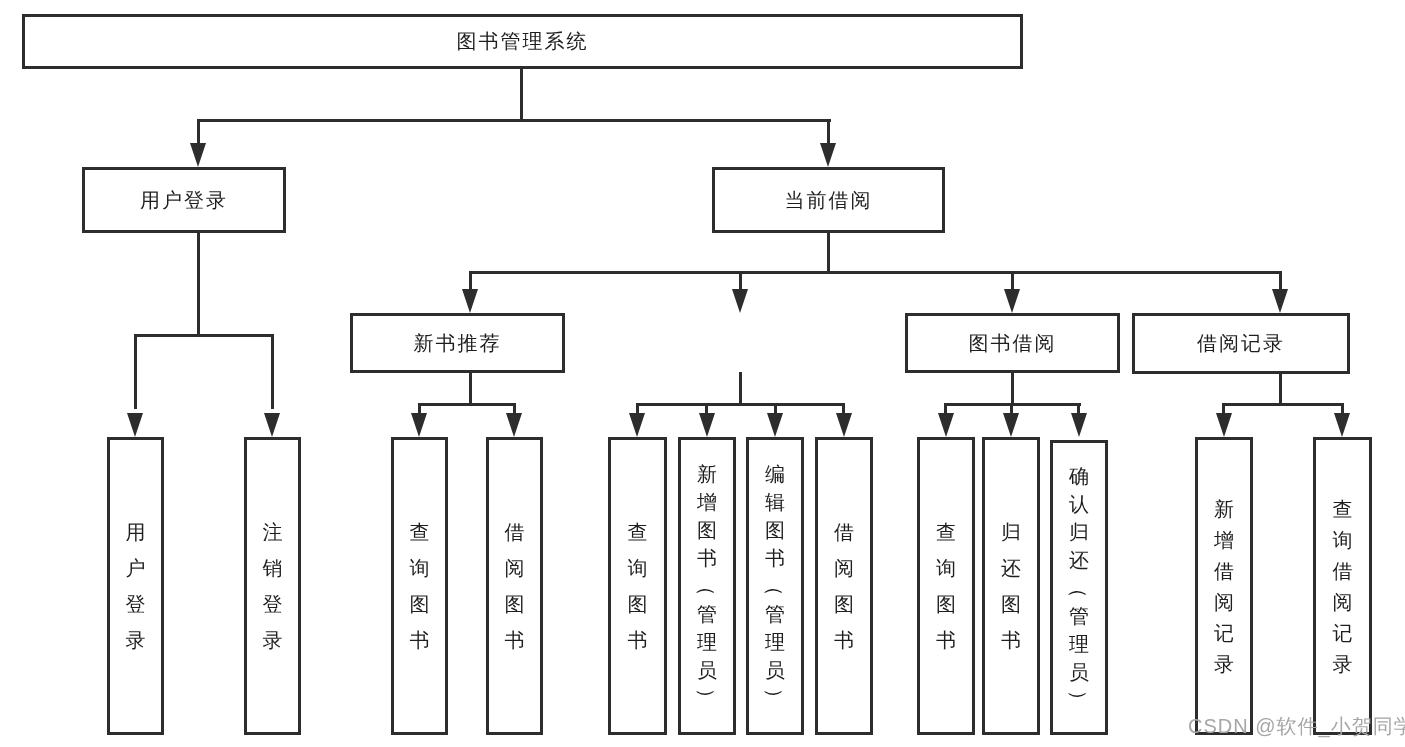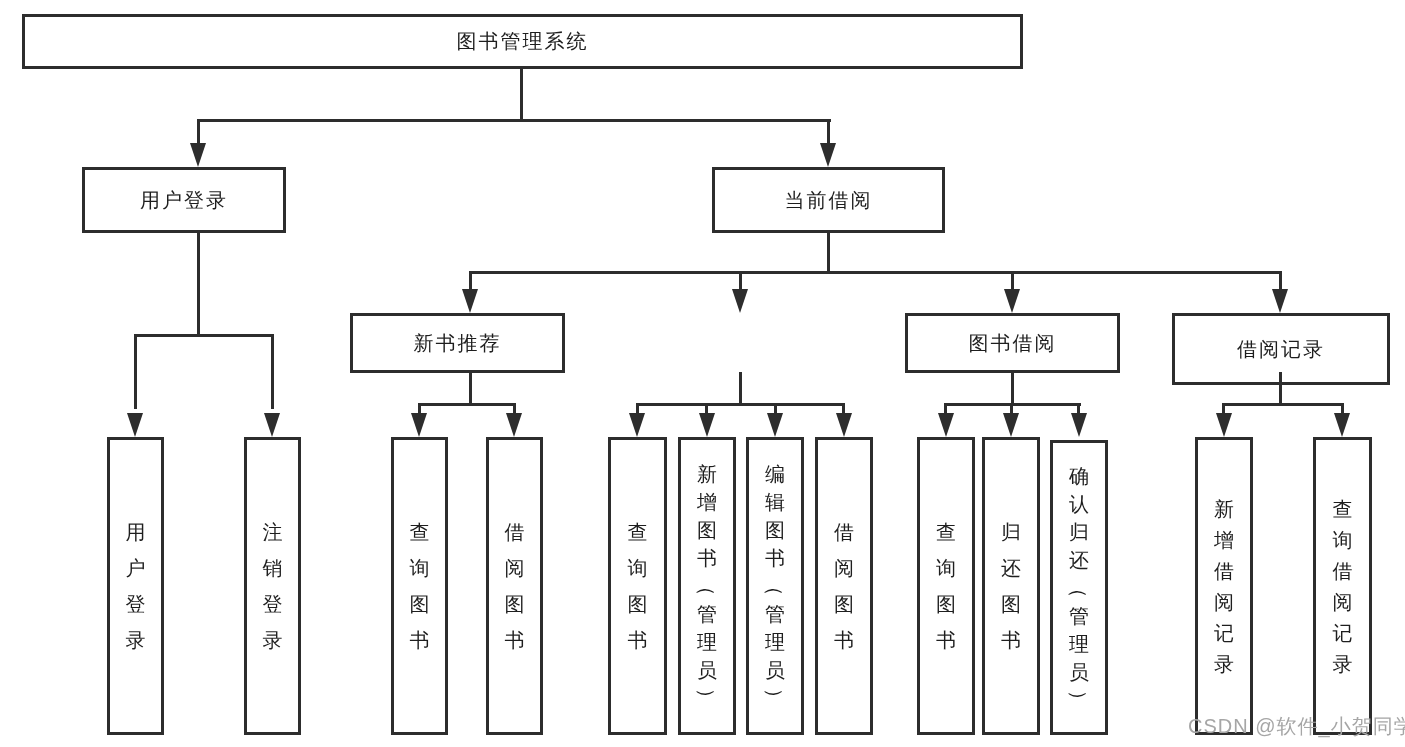--- a/index.html
+++ b/index.html
@@ -64,21 +64,21 @@
   <div class="arrow" style="left:462px;top:289px"></div>
   <div class="vline" style="left:739px;top:271px;height:20px"></div>
   <div class="arrow" style="left:732px;top:289px"></div>
   <div class="vline" style="left:1011px;top:271px;height:20px"></div>
   <div class="arrow" style="left:1004px;top:289px"></div>
   <div class="vline" style="left:1279px;top:271px;height:20px"></div>
   <div class="arrow" style="left:1272px;top:289px"></div>
 
   <div class="box" style="left:350px;top:313px;width:215px;height:60px">新书推荐</div>
   <div class="box" style="left:905px;top:313px;width:215px;height:60px">图书借阅</div>
-  <div class="box" style="left:1172px;top:313px;width:218px;height:72px">借阅记录</div>
+  <div class="box" style="left:1132px;top:313px;width:218px;height:61px">借阅记录</div>
 
   <div class="vline" style="left:469px;top:372px;height:34px"></div>
   <div class="hline" style="left:418px;top:403px;width:97px"></div>
   <div class="vline" style="left:418px;top:403px;height:12px"></div>
   <div class="arrow" style="left:411px;top:413px"></div>
   <div class="vline" style="left:513px;top:403px;height:12px"></div>
   <div class="arrow" style="left:506px;top:413px"></div>
 
   <div class="vline" style="left:739px;top:372px;height:34px"></div>
   <div class="hline" style="left:636px;top:403px;width:208px"></div>

